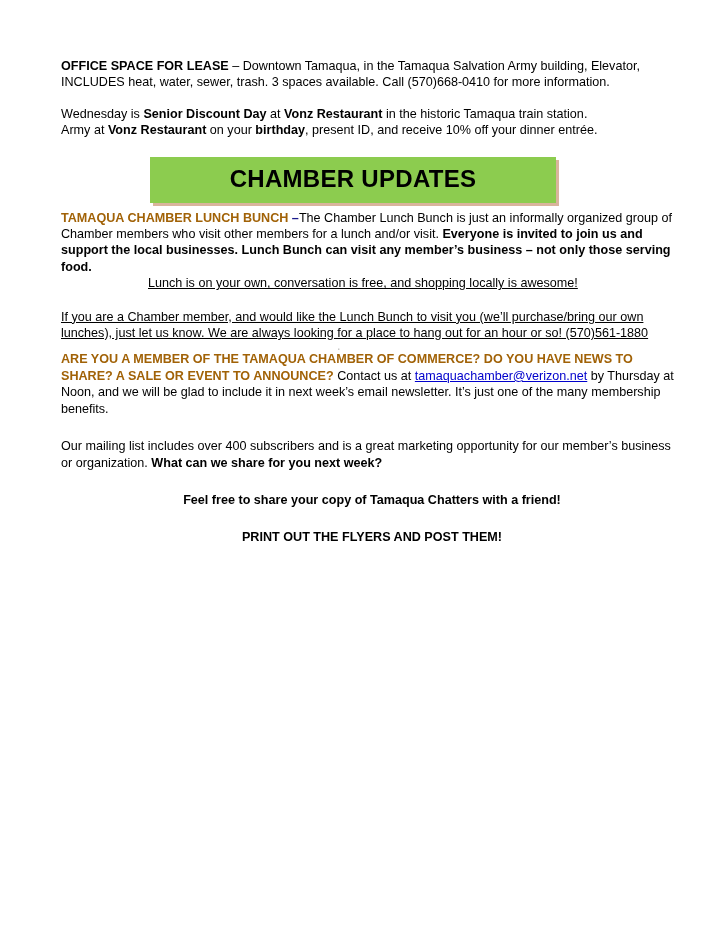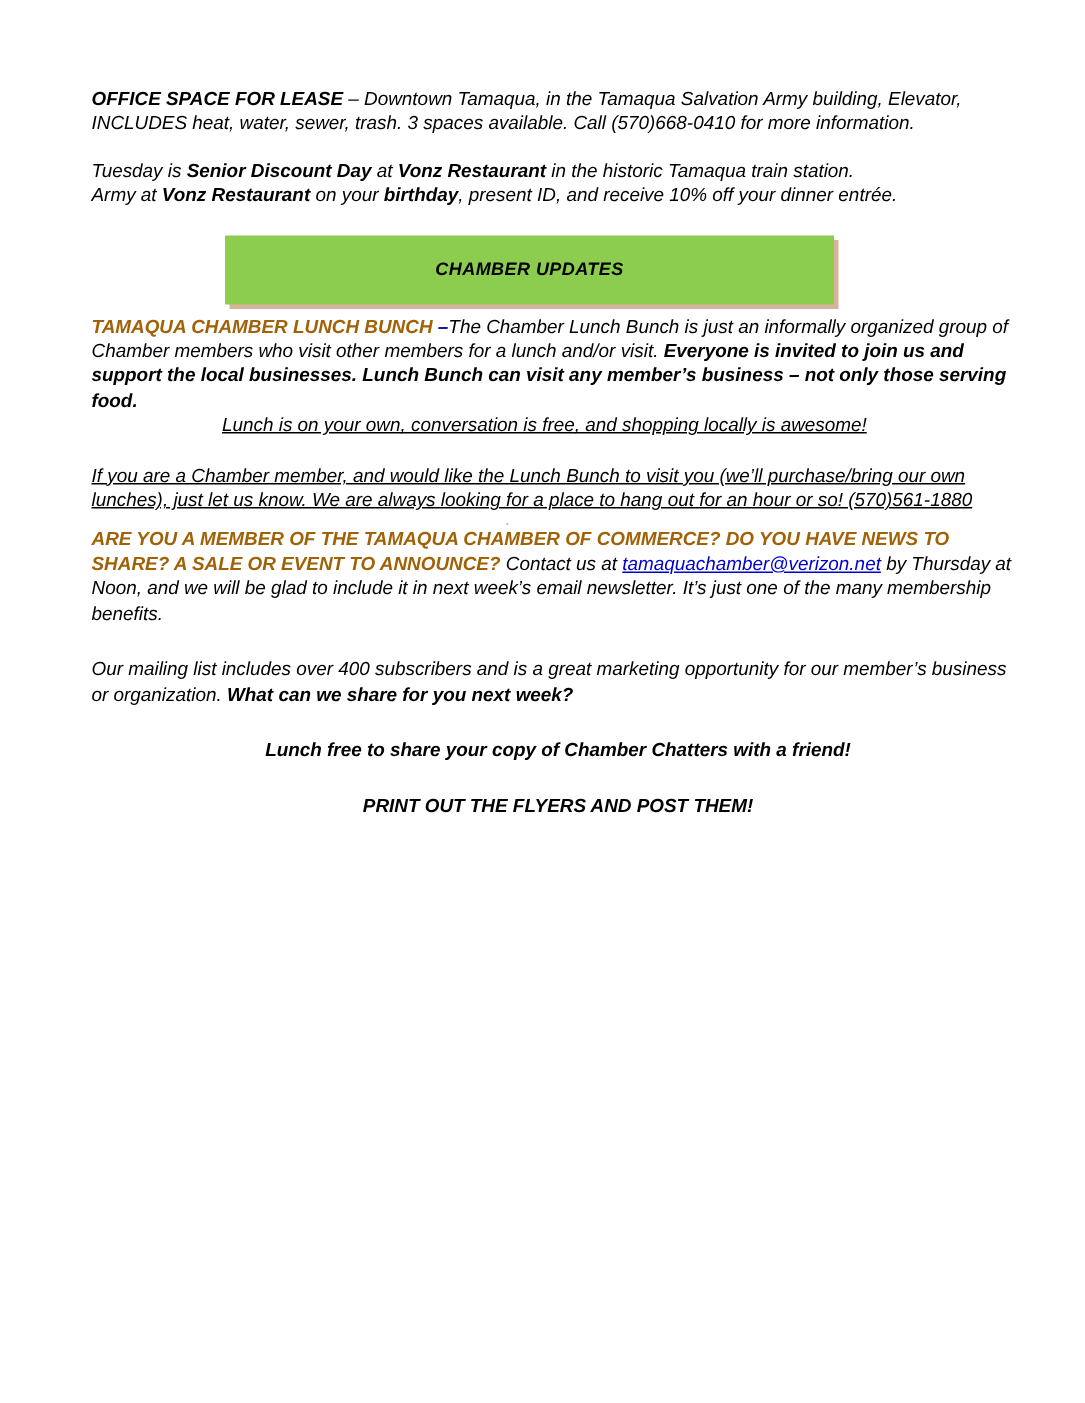--- a/index.html
+++ b/index.html
@@ -15,21 +15,20 @@
     color: #000000;
     -webkit-font-smoothing: antialiased;
   }
   .page {
     position: absolute;
     left: 0; top: 0;
     width: 723px;
     height: 935px;
     background: #ffffff;
     overflow: hidden;
-    font-style: italic;
   }
   .content {
     position: absolute;
     left: 61px;
     top: 58px;
     width: 622px;
   }
   p.para {
     margin: 0;
     font-size: 12.6px;
@@ -65,21 +64,21 @@
     width: 406px;
     height: 46px;
     background: #8ccc4f;
     box-shadow: 3px 3px 0 0 #d9b49c;
     display: flex;
     align-items: center;
     justify-content: center;
     box-sizing: border-box;
   }
   .banner-text {
-    font-size: 12px;
+    font-size: 24px;
     font-weight: bold;
     letter-spacing: 0.3px;
     color: #000000;
     line-height: 1;
     padding-bottom: 2px;
     text-align: right;
   }
 
   .indent-line {
     margin: 0;
@@ -105,21 +104,21 @@
 </head>
 <body>
 
 <div class="page">
   <div class="content">
 
     <p class="para"><b>OFFICE SPACE FOR LEASE</b><span> – </span><span>Downtown Tamaqua, in the Tamaqua Salvation Army building,  Elevator,</span> <span>INCLUDES heat, water, sewer, trash. 3 spaces available.  Call (570)668-0410 for more information.</span></p>
 
     <div class="gap-sm"></div>
 
-    <p class="para"><span>Tuesday is </span><b>Senior Discount Day</b><span> at </span><b>Vonz Restaurant</b><span> in the historic Tamaqua train station.</span></p>
+    <p class="para"><span>Wednesday is </span><b>Senior Discount Day</b><span> at </span><b>Vonz Restaurant</b><span> in the historic Tamaqua train station.</span></p>
     <p class="para"><span>Army at </span><b>Vonz Restaurant</b><span> on your </span><b>birthday</b><span>, present ID, and receive 10% off your dinner entrée.</span></p>
 
     <div class="banner-wrap">
       <div class="banner">
         <span class="banner-text">CHAMBER UPDATES</span>
       </div>
     </div>
 
     <p class="para"><span class="redb">TAMAQUA CHAMBER LUNCH BUNCH</span><span class="bluedash"> –</span><span>The Chamber Lunch Bunch is just an informally organized group of Chamber members who visit other members for a lunch and/or visit.  </span><b>Everyone is invited to join us and support the local businesses.  Lunch Bunch can visit any member’s business – not only those serving food.</b></p>
     <p class="indent-line"><span class="u">Lunch is on your own, conversation is free, and shopping locally is awesome!</span></p>
@@ -130,20 +129,20 @@
     <p class="stray-dot">.</p>
 
     <p class="para"><span class="redb">ARE YOU A MEMBER OF THE TAMAQUA CHAMBER OF COMMERCE?  DO YOU HAVE NEWS TO SHARE?  A SALE OR EVENT TO ANNOUNCE?</span><span>  Contact us at </span><a class="link" href="#">tamaquachamber@verizon.net</a><span> by Thursday at Noon, and we will be glad to include it in next week’s email newsletter.  It’s just one of the many membership benefits.</span></p>
 
     <div class="gap-lg"></div>
 
     <p class="para"><span>Our mailing list includes over 400 subscribers and is a great marketing opportunity for our member’s business or organization.  </span><b>What can we share for you next week?</b></p>
 
     <div class="gap-lg"></div>
 
-    <p class="center-line">Lunch free to share your copy of Chamber Chatters with a friend!</p>
+    <p class="center-line">Feel free to share your copy of Tamaqua Chatters with a friend!</p>
 
     <div class="gap-lg"></div>
 
     <p class="center-line">PRINT OUT THE FLYERS AND POST THEM!</p>
 
   </div>
 </div>
 
 </body></html>

